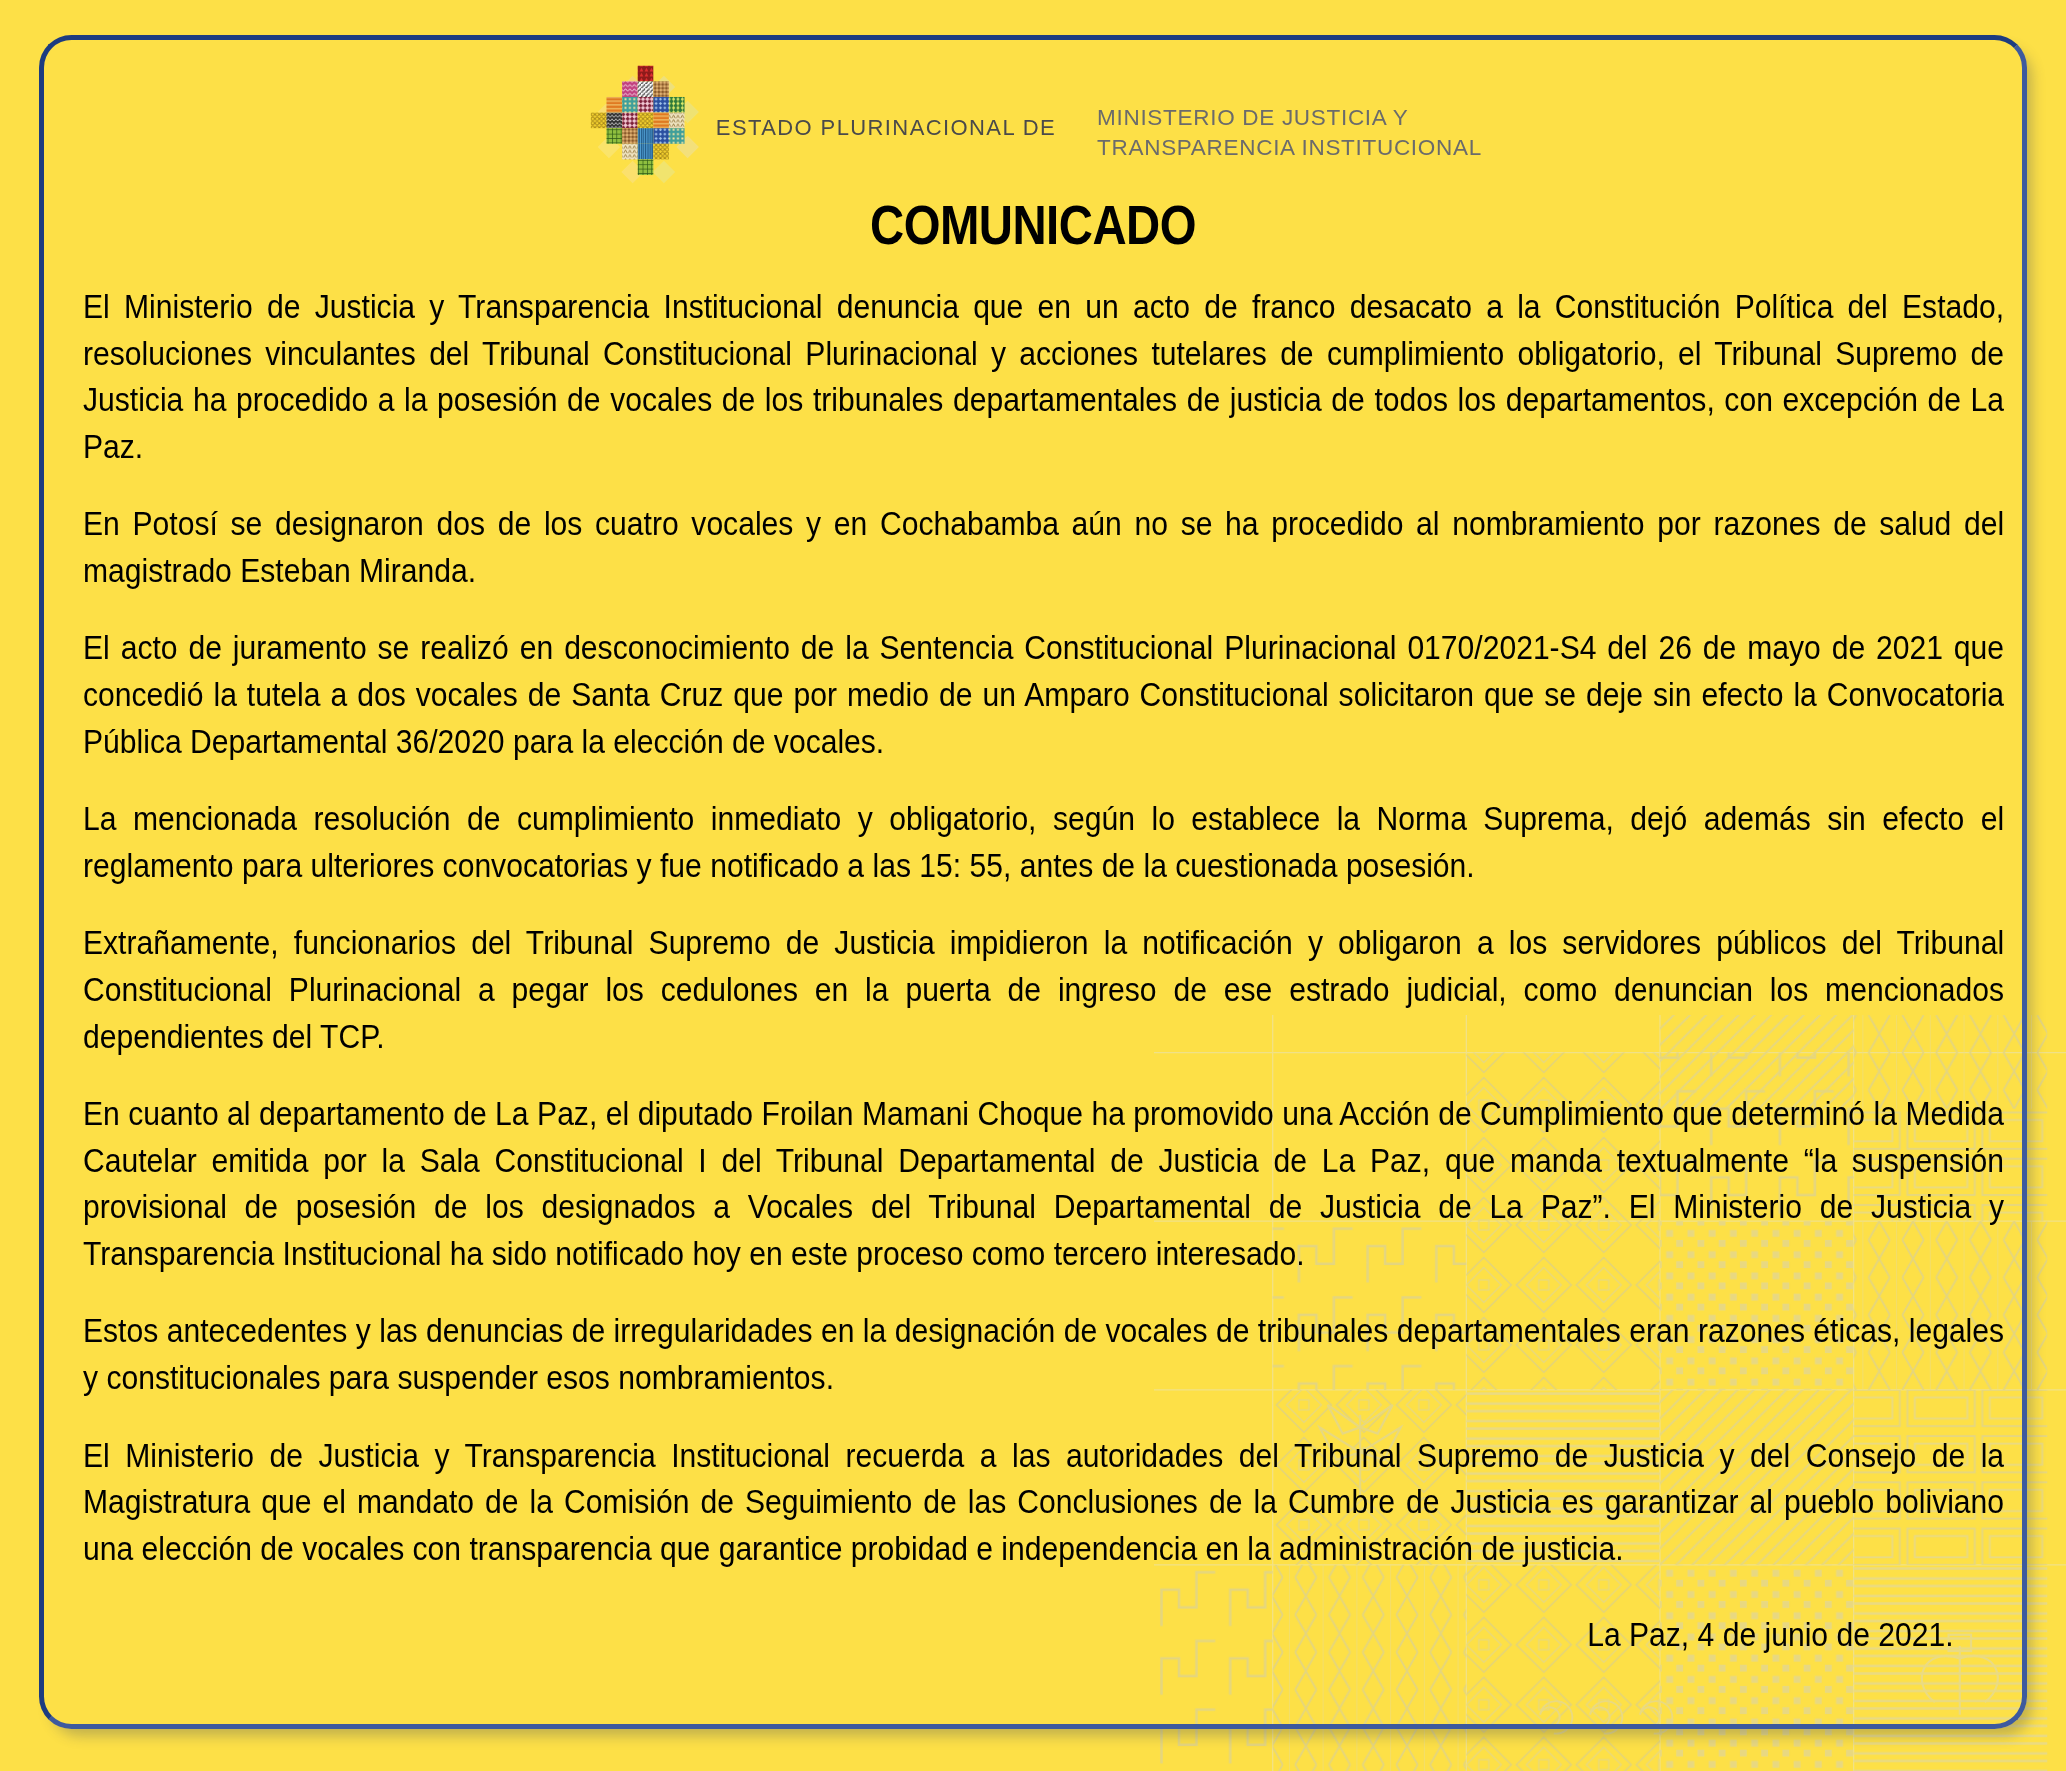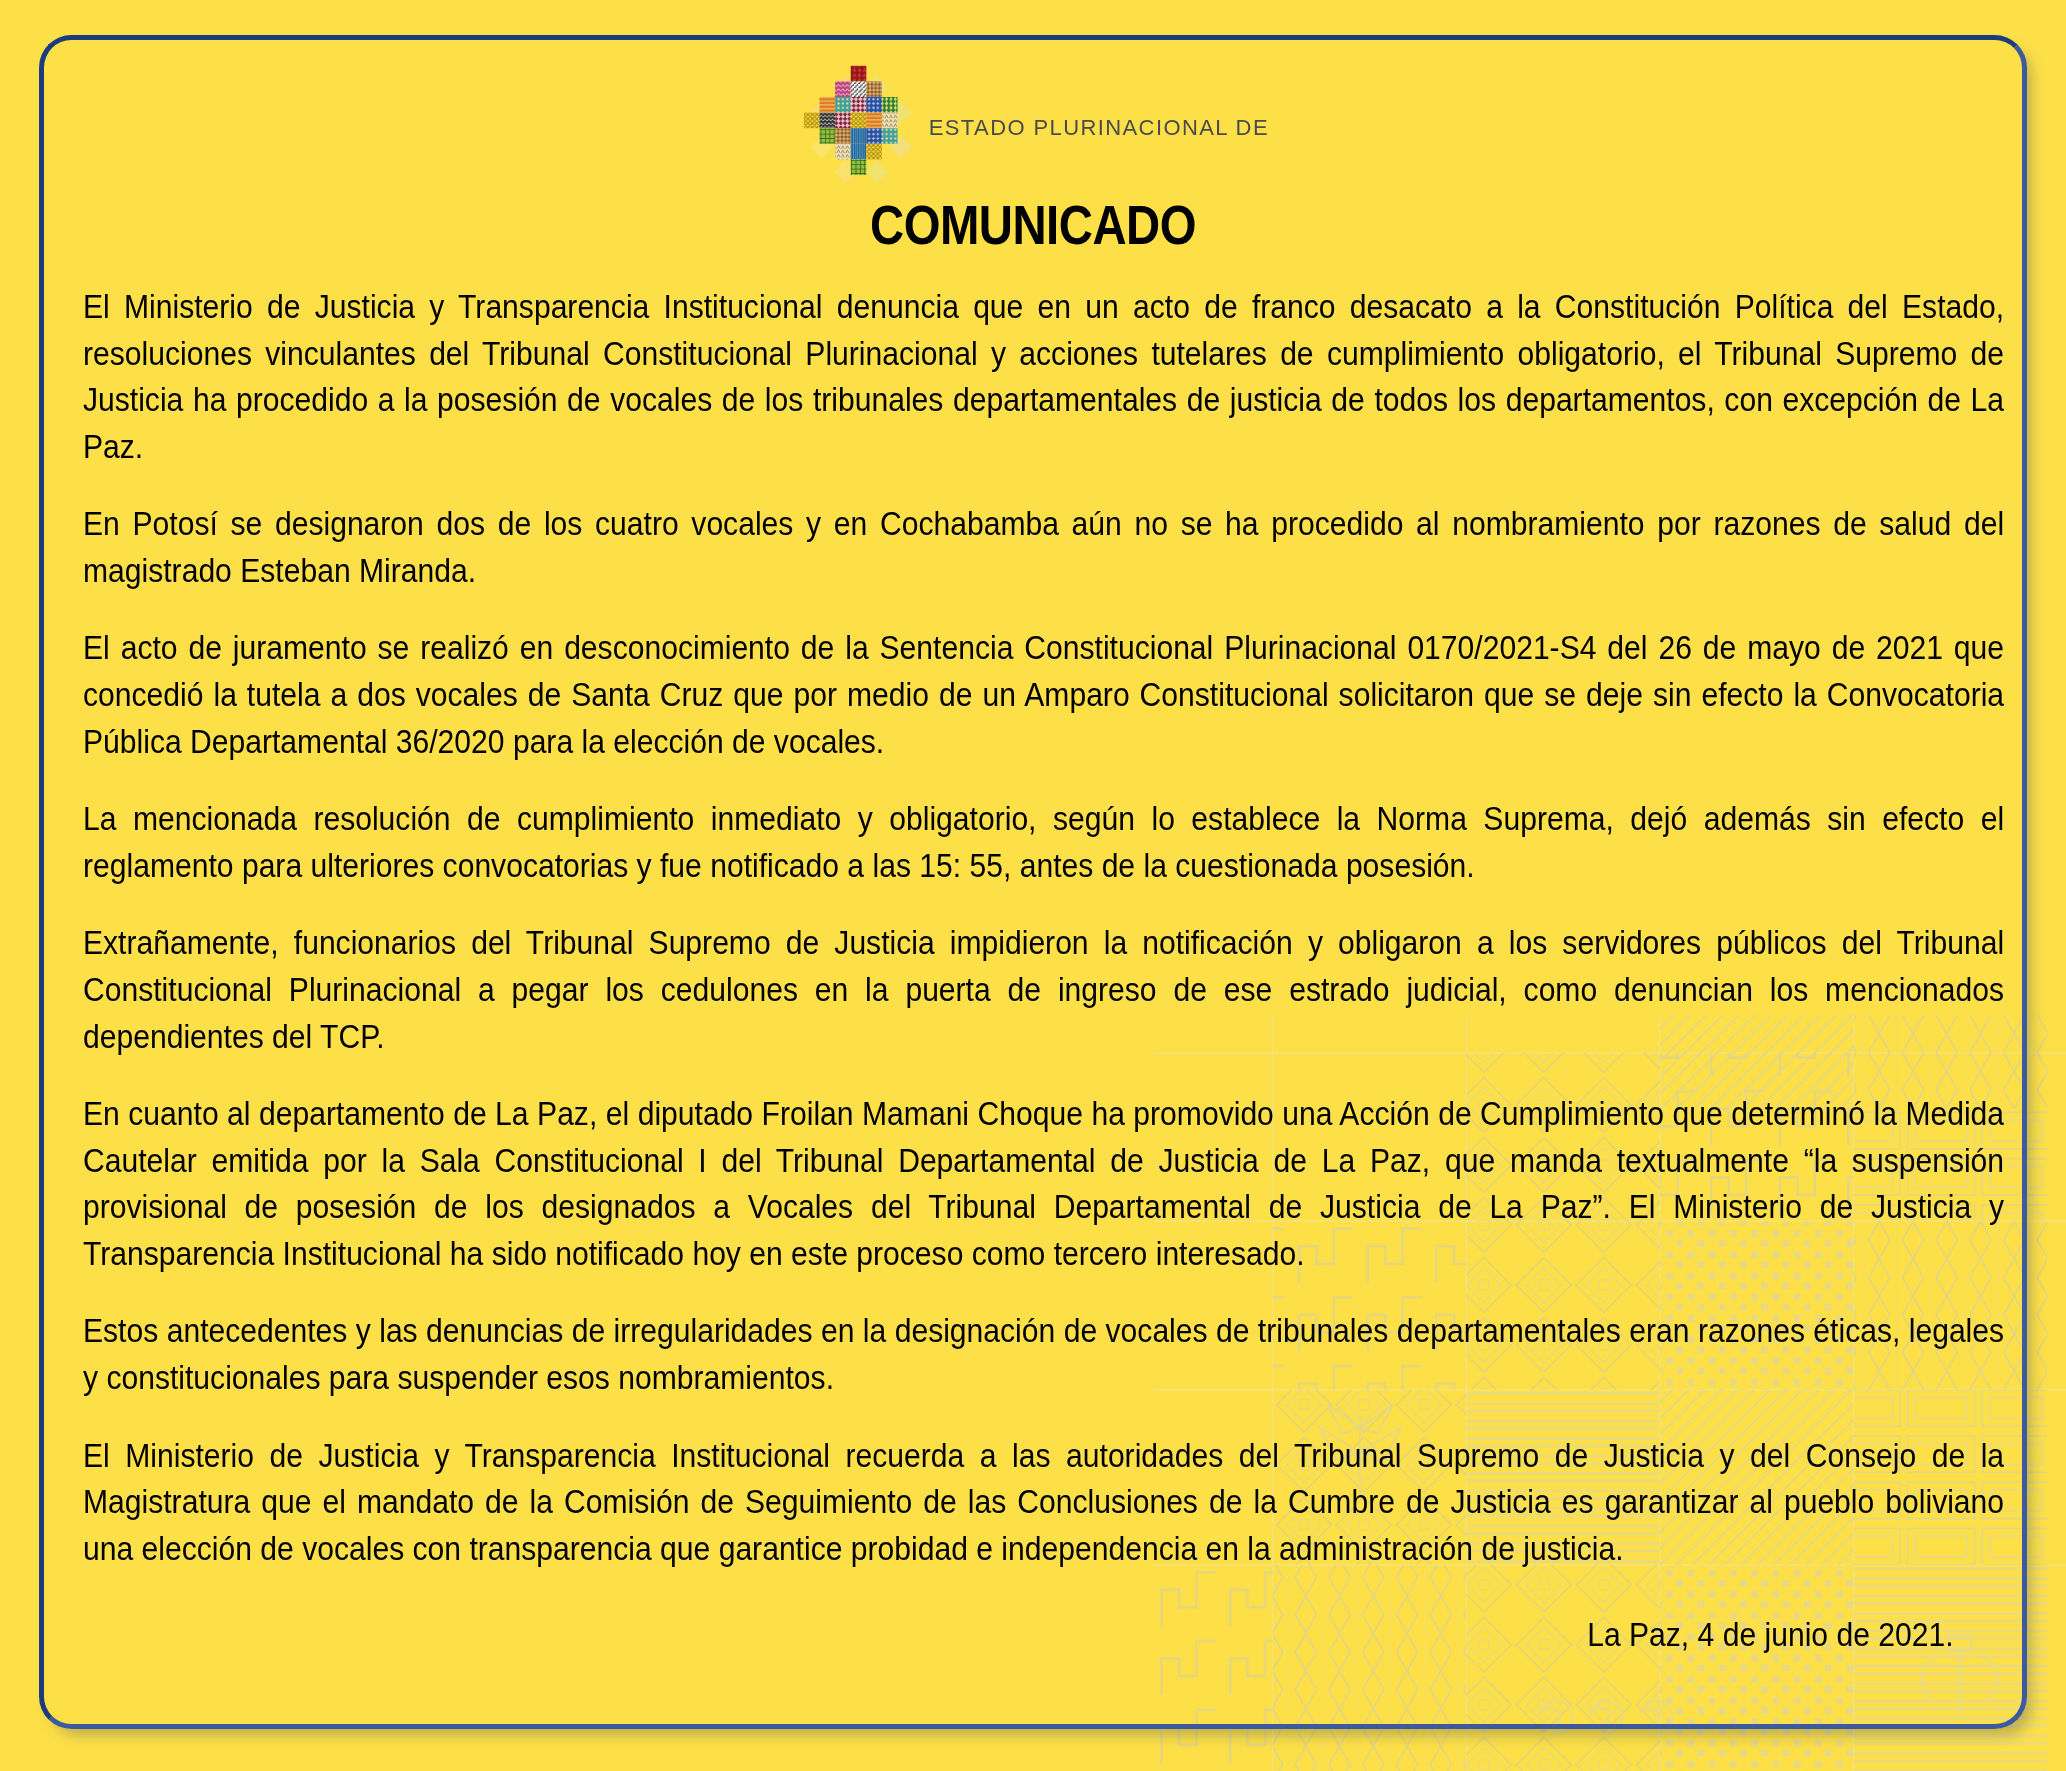--- a/index.html
+++ b/index.html
@@ -370,20 +370,24 @@
           <rect x="111" y="131" width="25" height="25" fill="url(#t-yellow)"></rect>
 
           <rect x="86" y="156" width="25" height="25" fill="url(#t-lgreen)"></rect>
         </g>
       </svg>
 
       <div id="logo-wordmark">
         <div id="estado-line">ESTADO PLURINACIONAL DE</div>
       </div>
 
+      <div id="ministry-block">
+        <div>MINISTERIO DE JUSTICIA Y</div>
+        <div>TRANSPARENCIA INSTITUCIONAL</div>
+      </div>
     </div>
 
     <h1 id="doc-title">COMUNICADO</h1>
 
     <div id="body-text">
       <p class="para">El Ministerio de Justicia y Transparencia Institucional denuncia que en un acto de franco desacato a la Constitución Política del Estado, resoluciones vinculantes del Tribunal Constitucional Plurinacional y acciones tutelares de cumplimiento obligatorio, el Tribunal Supremo de Justicia ha procedido a la posesión de vocales de los tribunales departamentales de justicia de todos los departamentos, con excepción de La Paz.</p>
       <p class="para">En Potosí se designaron dos de los cuatro vocales y en Cochabamba aún no se ha procedido al nombramiento por razones de salud del magistrado Esteban Miranda.</p>
       <p class="para">El acto de juramento se realizó en desconocimiento de la Sentencia Constitucional Plurinacional 0170/2021-S4 del 26 de mayo de 2021 que concedió la tutela a dos vocales de Santa Cruz que por medio de un Amparo Constitucional solicitaron que se deje sin efecto la Convocatoria Pública Departamental 36/2020 para la elección de vocales.</p>
       <p class="para">La mencionada resolución de cumplimiento inmediato y obligatorio, según lo establece la Norma Suprema, dejó además sin efecto el reglamento para ulteriores convocatorias y fue notificado a las 15: 55, antes de la cuestionada posesión.</p>
       <p class="para">Extrañamente, funcionarios del Tribunal Supremo de Justicia impidieron la notificación y obligaron a los servidores públicos del Tribunal Constitucional Plurinacional a pegar los cedulones en la puerta de ingreso de ese estrado judicial, como denuncian los mencionados dependientes del TCP.</p>

